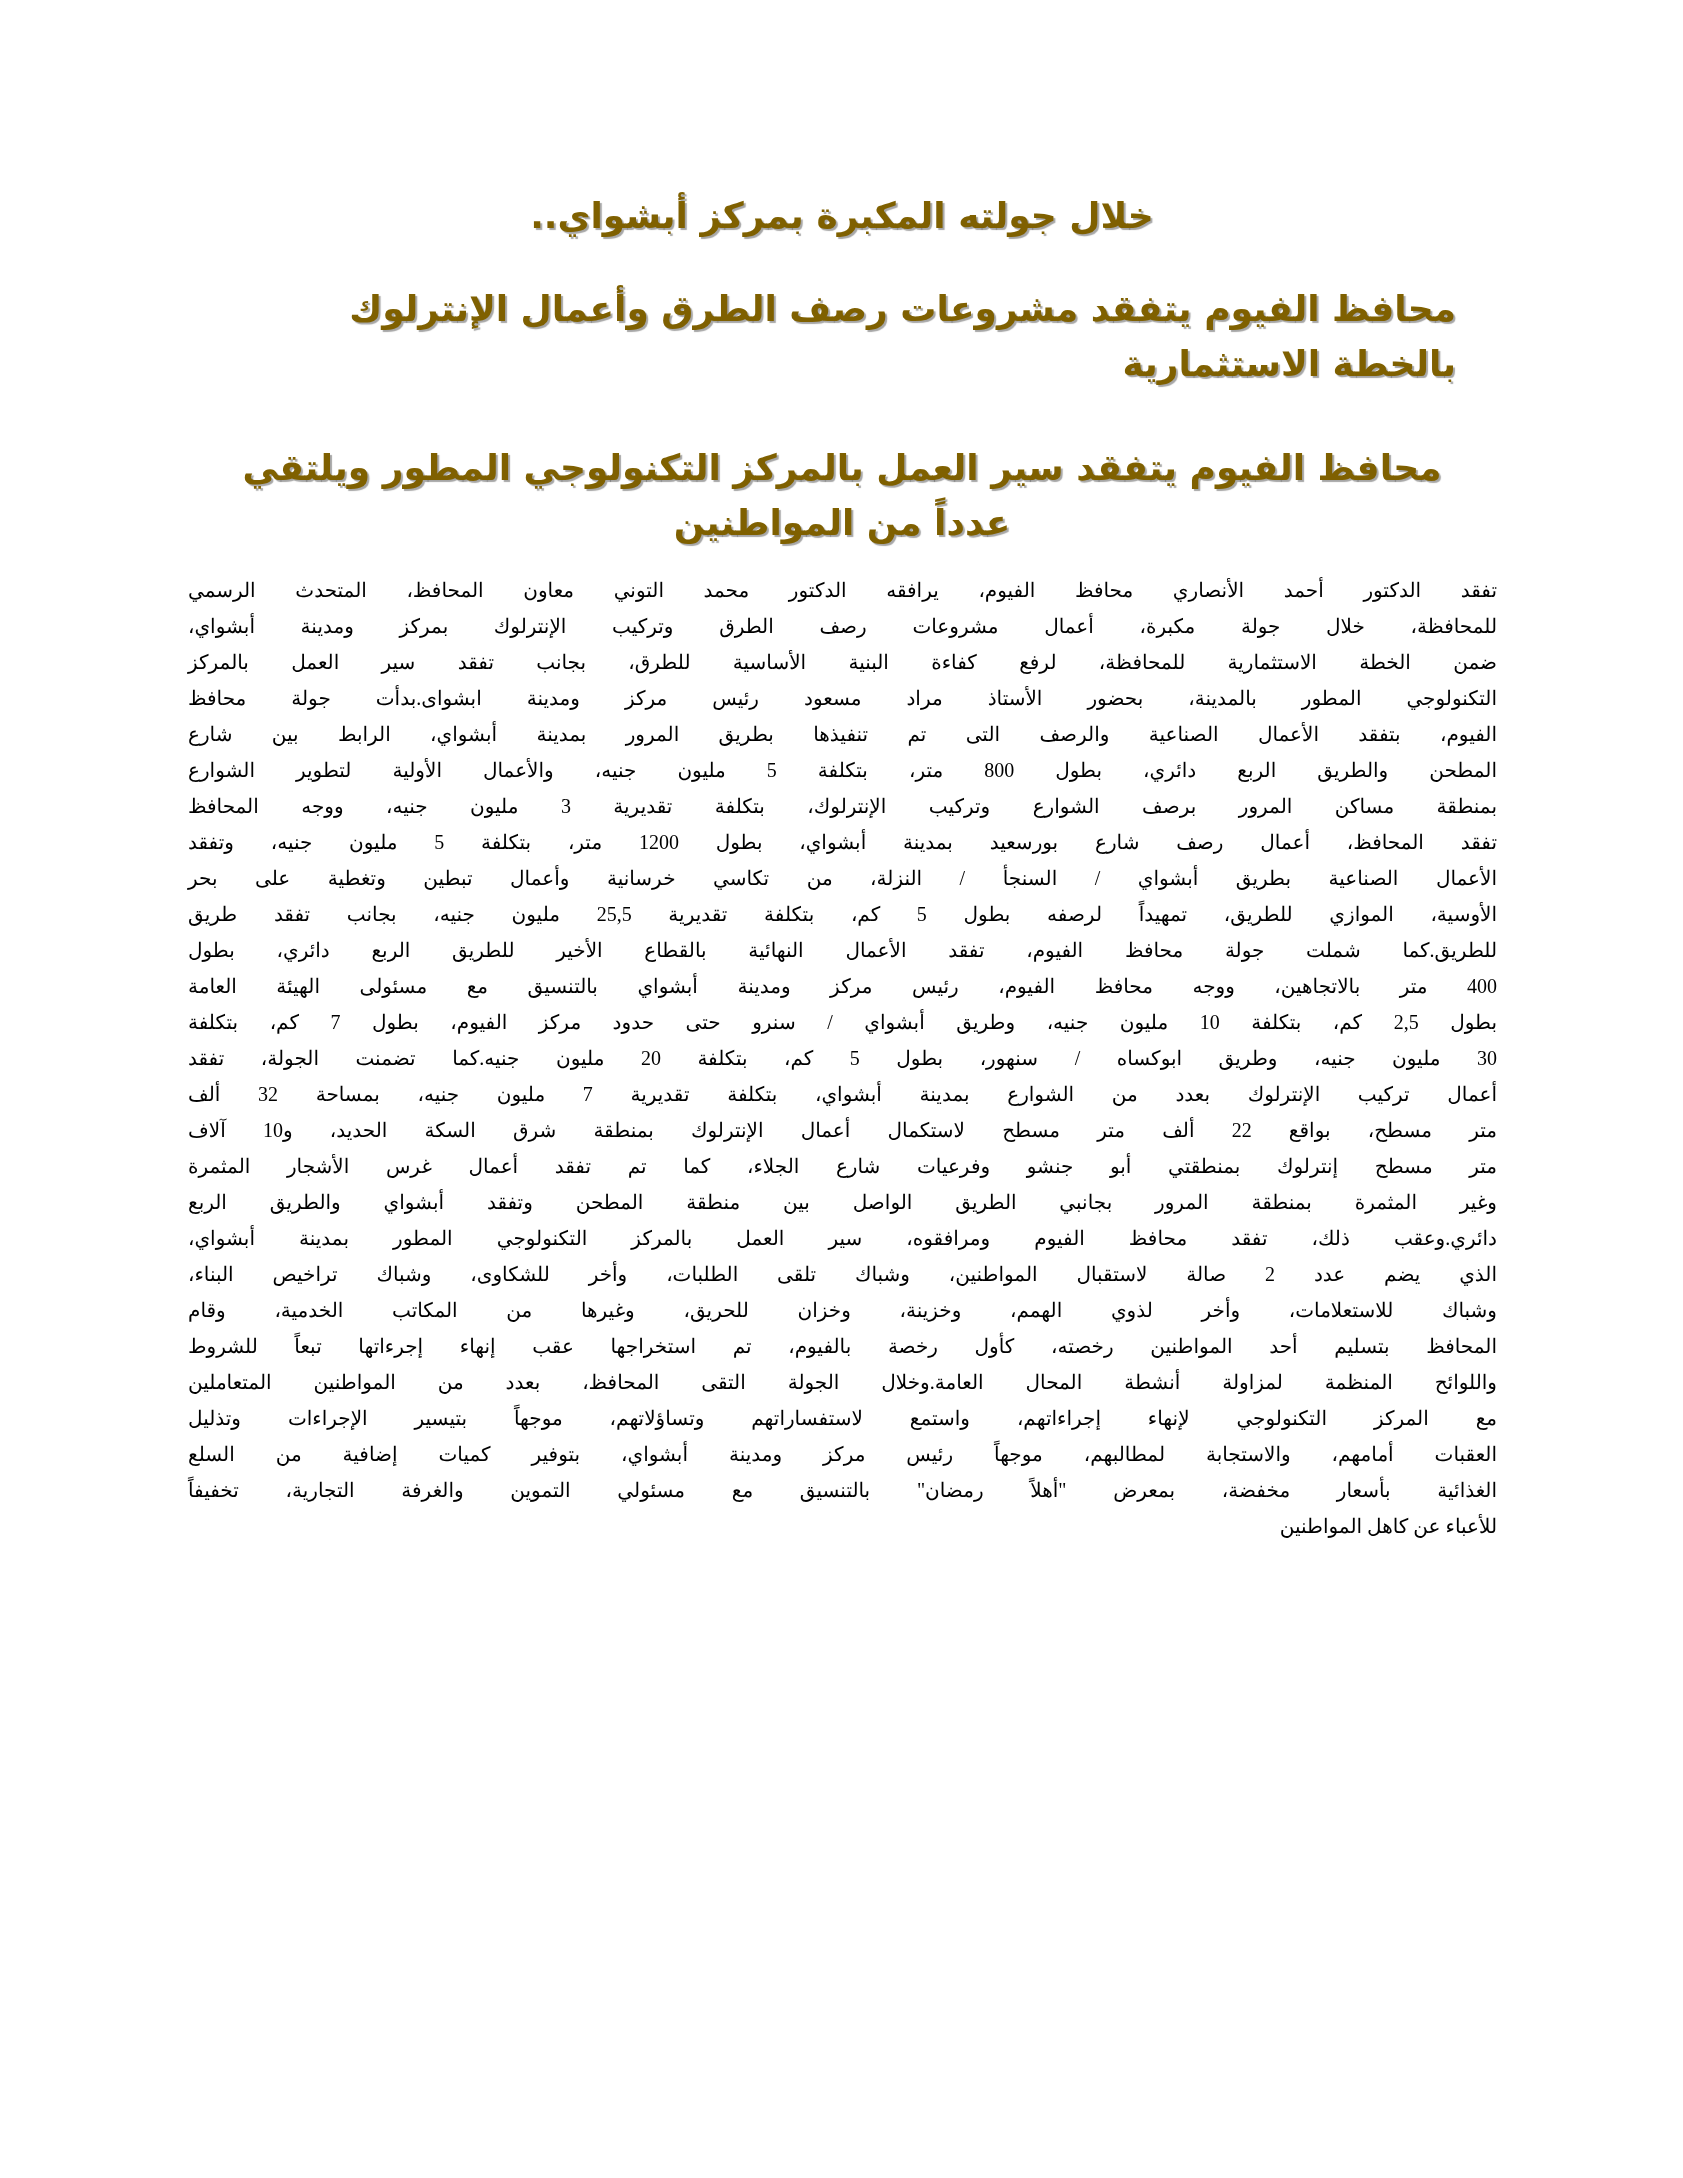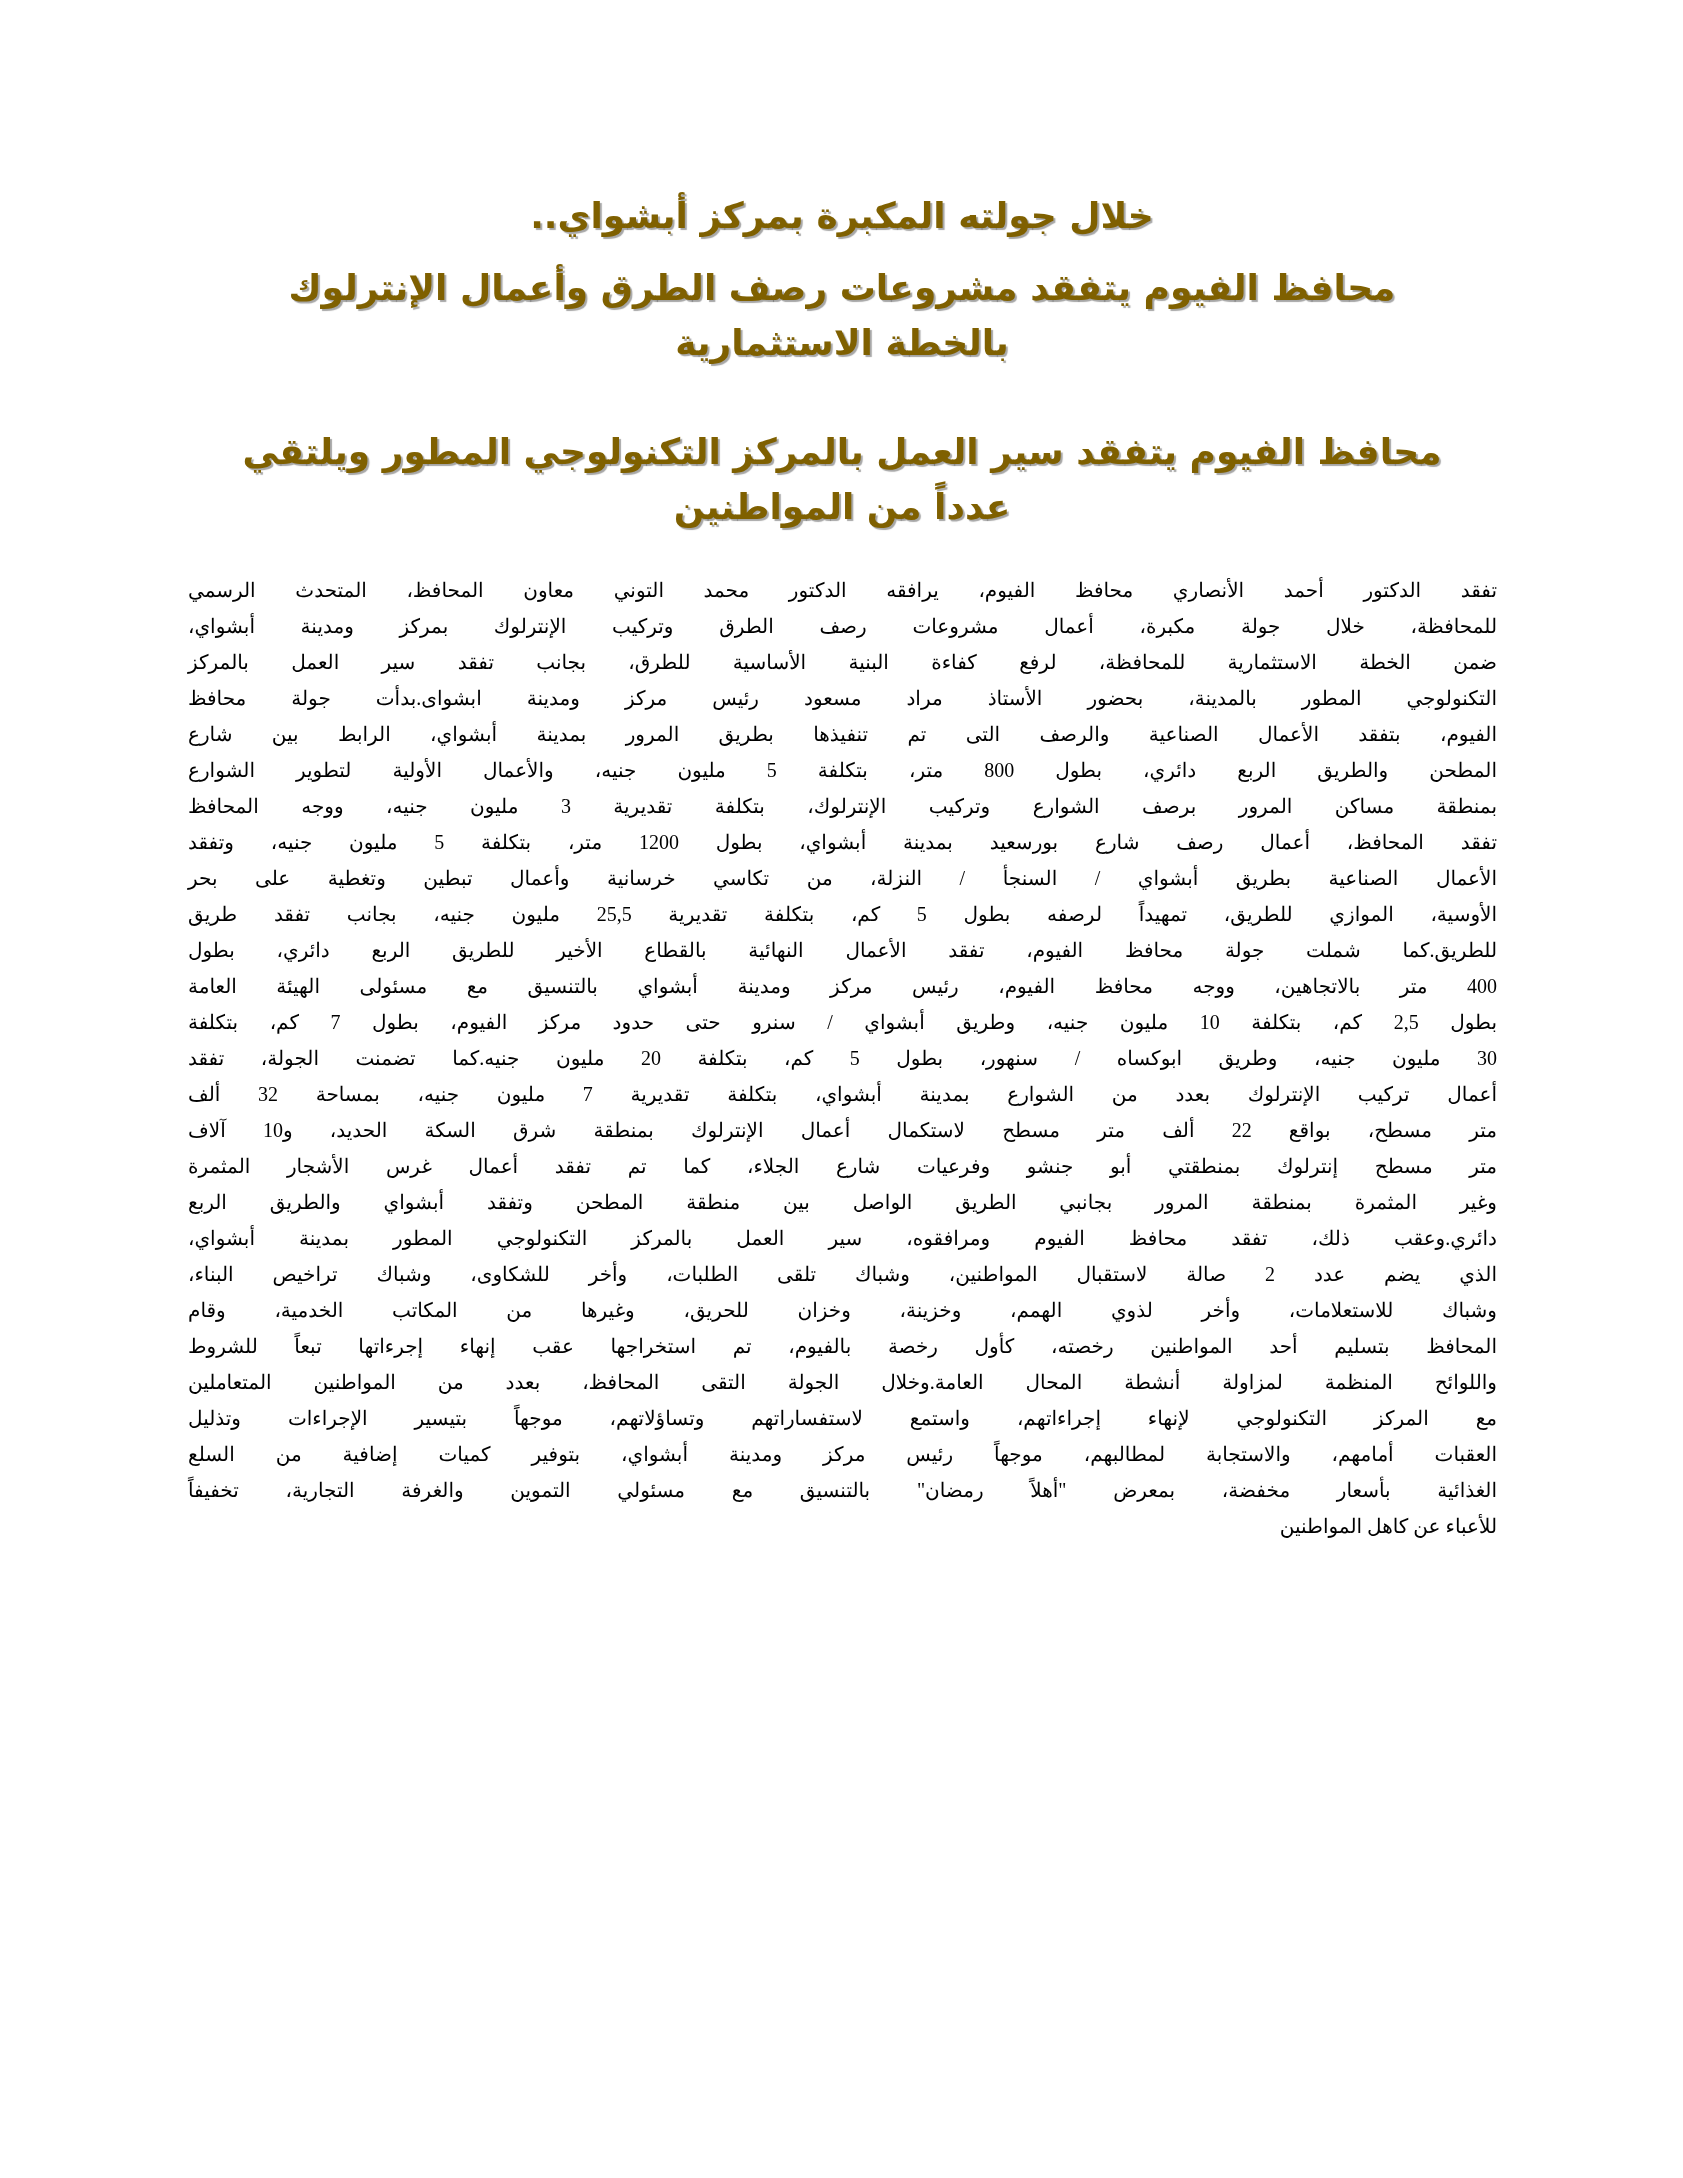--- a/index.html
+++ b/index.html
@@ -5,22 +5,22 @@
   html, body { margin: 0; padding: 0; background: #ffffff; }
   body { width: 1683px; height: 2178px; position: relative; overflow: hidden; }
   .page { position: absolute; left: 0; top: 0; width: 1355px; height: 2178px; direction: rtl; }
   .title {
     position: absolute; left: 228px; width: 1228px; text-align: center;
     color: #7f6000; font-family: "DejaVu Sans", sans-serif; font-weight: bold;
     font-size: 36px; line-height: 55px; margin: 0;
     text-shadow: 2px 2px 1px rgba(0,0,0,0.35);
   }
   #t1 { top: 188px; }
-  #t2 { top: 260px; }
-  #t3 { top: 424px; }
+  #t2 { top: 281px; text-align: right; }
+  #t3 { top: 440px; }
   .body-text {
     position: absolute; left: 188px; width: 1309px; top: 572px;
     font-family: Liberation Serif, serif; font-size: 20px; color: #000;
     line-height: 36px; margin: 0;
   }
   .line { display: block; white-space: nowrap; text-align: justify; text-align-last: justify; height: 36px; overflow: visible; }
   .line.last { text-align-last: right; }
 </style>
 </head>
 <body>

